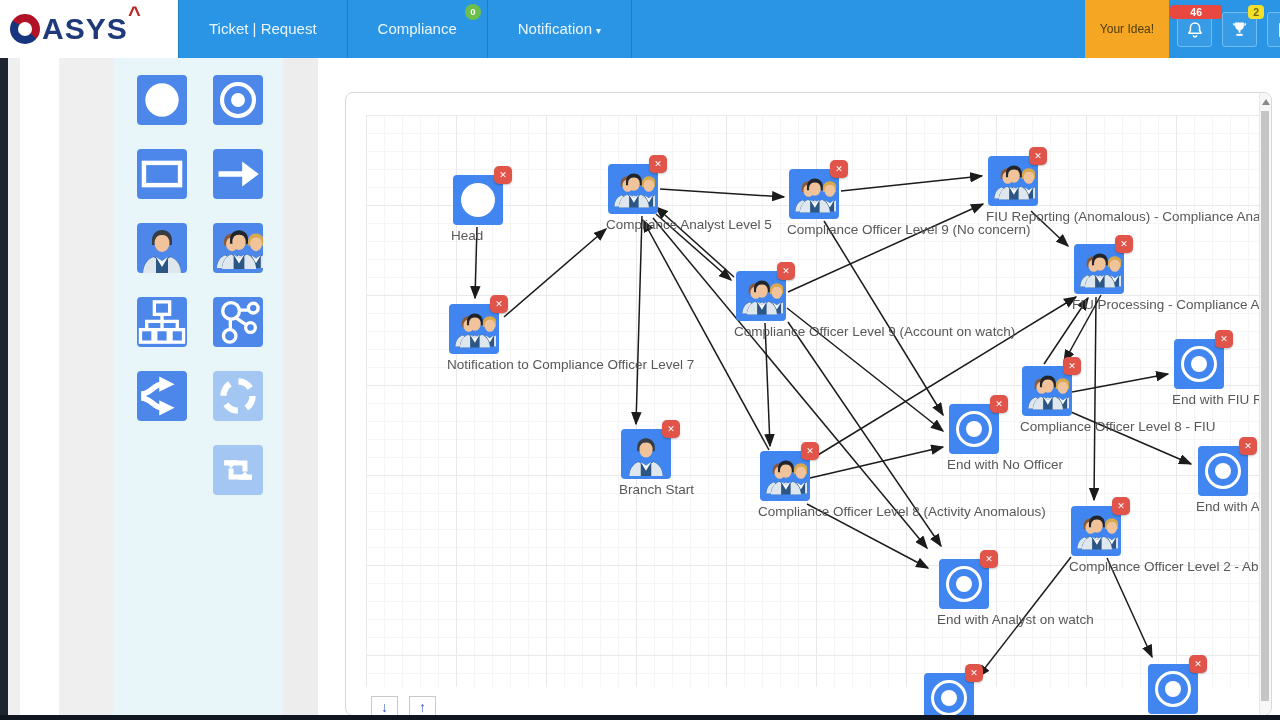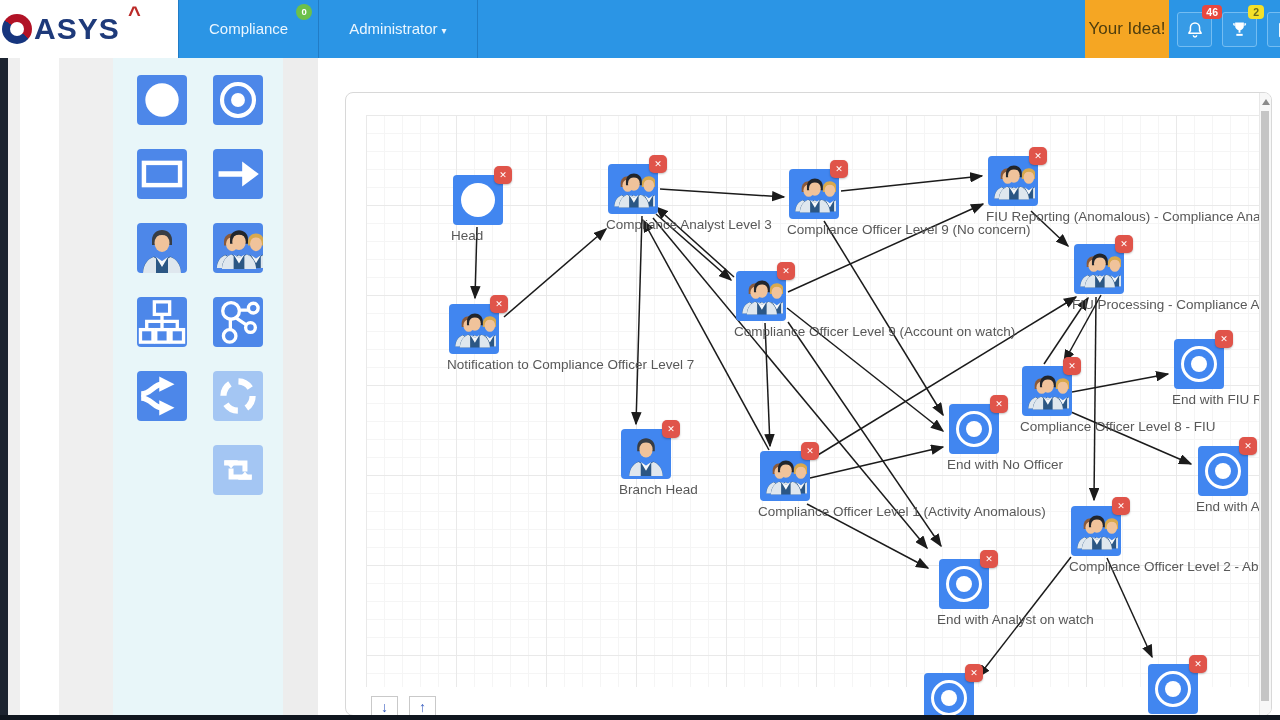--- a/index.html
+++ b/index.html
@@ -2,41 +2,41 @@
 <html><head>
 <meta charset="utf-8">
 <style>
   html,body{margin:0;padding:0;}
   body{width:1280px;height:720px;overflow:hidden;position:relative;
        font-family:"Liberation Sans","DejaVu Sans",sans-serif;background:#fff;}
 
   
   .navbar{position:absolute;left:0;top:0;width:1280px;height:58px;background:#2b95e5;}
   .logo-box{position:absolute;left:0;top:0;width:178px;height:58px;background:#fff;
-            display:flex;align-items:center;padding-left:6px;box-sizing:border-box;}
+            display:flex;align-items:center;padding-left:14px;box-sizing:border-box;}
   .logo-o{width:30px;height:30px;border-radius:50%;position:relative;flex:0 0 auto;
           background:conic-gradient(from 130deg,#16357e 0 175deg,#b11226 175deg 360deg);margin-left:-4px;}
   .logo-o::after{content:"";position:absolute;inset:8px;background:#fff;border-radius:50%;}
   .logo-text{font-size:30px;font-weight:700;color:#1e3a7a;letter-spacing:1px;margin-left:2px;}
   .logo-caret{position:absolute;left:128px;top:2px;color:#bb2a28;font-weight:800;font-size:22px;}
 
   .nav-menu{position:absolute;left:178px;top:0;height:58px;display:flex;}
   .nav-item{position:relative;height:58px;line-height:58px;padding:0 30px;color:#eaf6ff;
             font-size:15px;cursor:pointer;border-right:1px solid rgba(13,78,140,.35);}
   .nav-item:first-child{border-left:1px solid rgba(13,78,140,.35);}
   .nav-caret{font-size:10px;margin-left:4px;}
   .badge-green{position:absolute;top:4px;right:6px;width:16px;height:16px;border-radius:50%;
                background:#6cc04a;color:#fff;font-size:9.5px;font-weight:700;line-height:16px;text-align:center;}
 
   .your-idea{position:absolute;left:1085px;top:0;width:84px;height:58px;background:#f5a623;
-             color:#4e3d0e;font-size:17px;display:flex;align-items:center;justify-content:center;cursor:pointer;}
+             color:#4e3d0e;font-size:12px;display:flex;align-items:center;justify-content:center;cursor:pointer;}
   .icon-btn{position:absolute;top:12px;width:33px;height:33px;border:1px solid #74bdf2;border-radius:3px;
             background:rgba(255,255,255,0.06);display:flex;align-items:center;justify-content:center;cursor:pointer;}
   .badge-red{position:absolute;top:-8px;right:-11px;background:#e8483f;color:#fff;border-radius:4px;
-             font-size:10.5px;font-weight:700;padding:1px 4px;}
+             font-size:10.5px;font-weight:700;padding:1px 20px;}
   .badge-yellow{position:absolute;top:-8px;right:-8px;background:#f4e029;color:#6b6b1d;border-radius:4px;
              font-size:10.5px;font-weight:700;padding:1px 5px;}
 
   
   .strip{position:absolute;top:58px;height:662px;}
   .strip.dark{left:0;width:8px;background:#1d2430;}
   .strip.g1{left:8px;width:12px;background:#efefef;}
   .strip.white{left:20px;width:39px;background:#fff;}
   .strip.g2{left:59px;width:54px;background:#efefef;}
   .strip.g3{left:283px;width:35px;background:#ededed;}
@@ -85,22 +85,23 @@
 </head>
 <body>
 
 <div class="navbar">
   <div class="logo-box">
     <span class="logo-o"></span>
     <span class="logo-text">ASYS</span>
     <span class="logo-caret">^</span>
   </div>
   <div class="nav-menu" id="nav-menu">
+      <div class="nav-item"><span>Ticket | Request</span></div>
       <div class="nav-item"><span>Compliance</span><span class="badge-green">0</span></div>
-      <div class="nav-item"><span>Administrator</span><span class="nav-caret">▾</span></div>
+      <div class="nav-item"><span>Notification</span><span class="nav-caret">▾</span></div>
     </div>
   <div class="your-idea">
     <span>Your Idea!</span>
   </div>
   <div class="icon-btn" style="left:1177px;">
     <svg viewBox="0 0 24 24" width="20" height="20" fill="none" stroke="#fff" stroke-width="1.8" stroke-linejoin="round">
       <path d="M12 3.5a5.5 5.5 0 0 0-5.5 5.5v3.6L4.6 15.8h14.8l-1.9-3.2V9A5.5 5.5 0 0 0 12 3.5z"></path>
       <path d="M10 18.3a2 2 0 0 0 4 0"></path>
     </svg>
     <span class="badge-red">46</span>
@@ -336,21 +337,21 @@
   <ellipse cx="25" cy="20" rx="7.5" ry="9" fill="#f0c39b"></ellipse>
   <path d="M16.5 17c.5-6 4-9 8.5-9s8 3 8.5 9c-2-3.5-4.5-5-8.5-5s-6.5 1.5-8.5 5z" fill="#22262c"></path>
   <path d="M6 50c0-9 5-14.5 11-16.5L25 38l8-4.5C39 35.5 44 41 44 50z" fill="#2c5784"></path>
   <path d="M6 50c.5-9 5-14 10.5-16l2.5 1.5V50z" fill="#dfe7ee"></path>
   <path d="M44 50c-.5-9-5-14-10.5-16L31 35.5V50z" fill="#dfe7ee"></path>
   <path d="M19 34l6 4 6-4-6 10z" fill="#f6f8fa"></path>
             </g>
           </svg>
         </div>
         <div class="badge-x">✕</div>
-        <div class="node-label">Compliance Analyst Level 3</div>
+        <div class="node-label">Compliance Analyst Level 5</div>
       </div>
       <div class="node" style="left: 443px; top: 76px;">
         <div class="node-box group">
           <svg viewBox="0 0 50 50">
   <g transform="translate(-1,5) scale(0.8)">
               <path d="M15 22v-5c0-6 4.5-10 10-10s10 4 10 10v5" fill="#8a5a3b"></path>
   <ellipse cx="25" cy="20" rx="7.5" ry="9" fill="#f0c39b"></ellipse>
   <path d="M16.5 17c.5-6 4-9 8.5-9s8 3 8.5 9c-2-3.5-4.5-5-8.5-5s-6.5 1.5-8.5 5z" fill="#8a5a3b"></path>
   <path d="M6 50c0-9 5-14.5 11-16.5L25 38l8-4.5C39 35.5 44 41 44 50z" fill="#2c5784"></path>
   <path d="M6 50c.5-9 5-14 10.5-16l2.5 1.5V50z" fill="#dfe7ee"></path>
@@ -491,21 +492,21 @@
             <path d="M15 22v-5c0-6 4.5-10 10-10s10 4 10 10v5" fill="#383d44"></path>
   <ellipse cx="25" cy="20" rx="7.5" ry="9" fill="#f0c39b"></ellipse>
   <path d="M16.5 17c.5-6 4-9 8.5-9s8 3 8.5 9c-2-3.5-4.5-5-8.5-5s-6.5 1.5-8.5 5z" fill="#383d44"></path>
   <path d="M6 50c0-9 5-14.5 11-16.5L25 38l8-4.5C39 35.5 44 41 44 50z" fill="#2c5784"></path>
   <path d="M6 50c.5-9 5-14 10.5-16l2.5 1.5V50z" fill="#dfe7ee"></path>
   <path d="M44 50c-.5-9-5-14-10.5-16L31 35.5V50z" fill="#dfe7ee"></path>
   <path d="M19 34l6 4 6-4-6 10z" fill="#f6f8fa"></path>
           </svg>
         </div>
         <div class="badge-x">✕</div>
-        <div class="node-label">Branch Head</div>
+        <div class="node-label">Branch Start</div>
       </div>
       <div class="node" style="left: 414px; top: 358px;">
         <div class="node-box group">
           <svg viewBox="0 0 50 50">
   <g transform="translate(-1,5) scale(0.8)">
               <path d="M15 22v-5c0-6 4.5-10 10-10s10 4 10 10v5" fill="#8a5a3b"></path>
   <ellipse cx="25" cy="20" rx="7.5" ry="9" fill="#f0c39b"></ellipse>
   <path d="M16.5 17c.5-6 4-9 8.5-9s8 3 8.5 9c-2-3.5-4.5-5-8.5-5s-6.5 1.5-8.5 5z" fill="#8a5a3b"></path>
   <path d="M6 50c0-9 5-14.5 11-16.5L25 38l8-4.5C39 35.5 44 41 44 50z" fill="#2c5784"></path>
   <path d="M6 50c.5-9 5-14 10.5-16l2.5 1.5V50z" fill="#dfe7ee"></path>
@@ -526,21 +527,21 @@
   <ellipse cx="25" cy="20" rx="7.5" ry="9" fill="#f0c39b"></ellipse>
   <path d="M16.5 17c.5-6 4-9 8.5-9s8 3 8.5 9c-2-3.5-4.5-5-8.5-5s-6.5 1.5-8.5 5z" fill="#22262c"></path>
   <path d="M6 50c0-9 5-14.5 11-16.5L25 38l8-4.5C39 35.5 44 41 44 50z" fill="#2c5784"></path>
   <path d="M6 50c.5-9 5-14 10.5-16l2.5 1.5V50z" fill="#dfe7ee"></path>
   <path d="M44 50c-.5-9-5-14-10.5-16L31 35.5V50z" fill="#dfe7ee"></path>
   <path d="M19 34l6 4 6-4-6 10z" fill="#f6f8fa"></path>
             </g>
           </svg>
         </div>
         <div class="badge-x">✕</div>
-        <div class="node-label">Compliance Officer Level 1 (Activity Anomalous)</div>
+        <div class="node-label">Compliance Officer Level 8 (Activity Anomalous)</div>
       </div>
       <div class="node" style="left: 603px; top: 311px;">
         <div class="node-box end"></div>
         <div class="badge-x">✕</div>
         <div class="node-label">End with No Officer</div>
       </div>
       <div class="node" style="left: 676px; top: 273px;">
         <div class="node-box group">
           <svg viewBox="0 0 50 50">
   <g transform="translate(-1,5) scale(0.8)">

